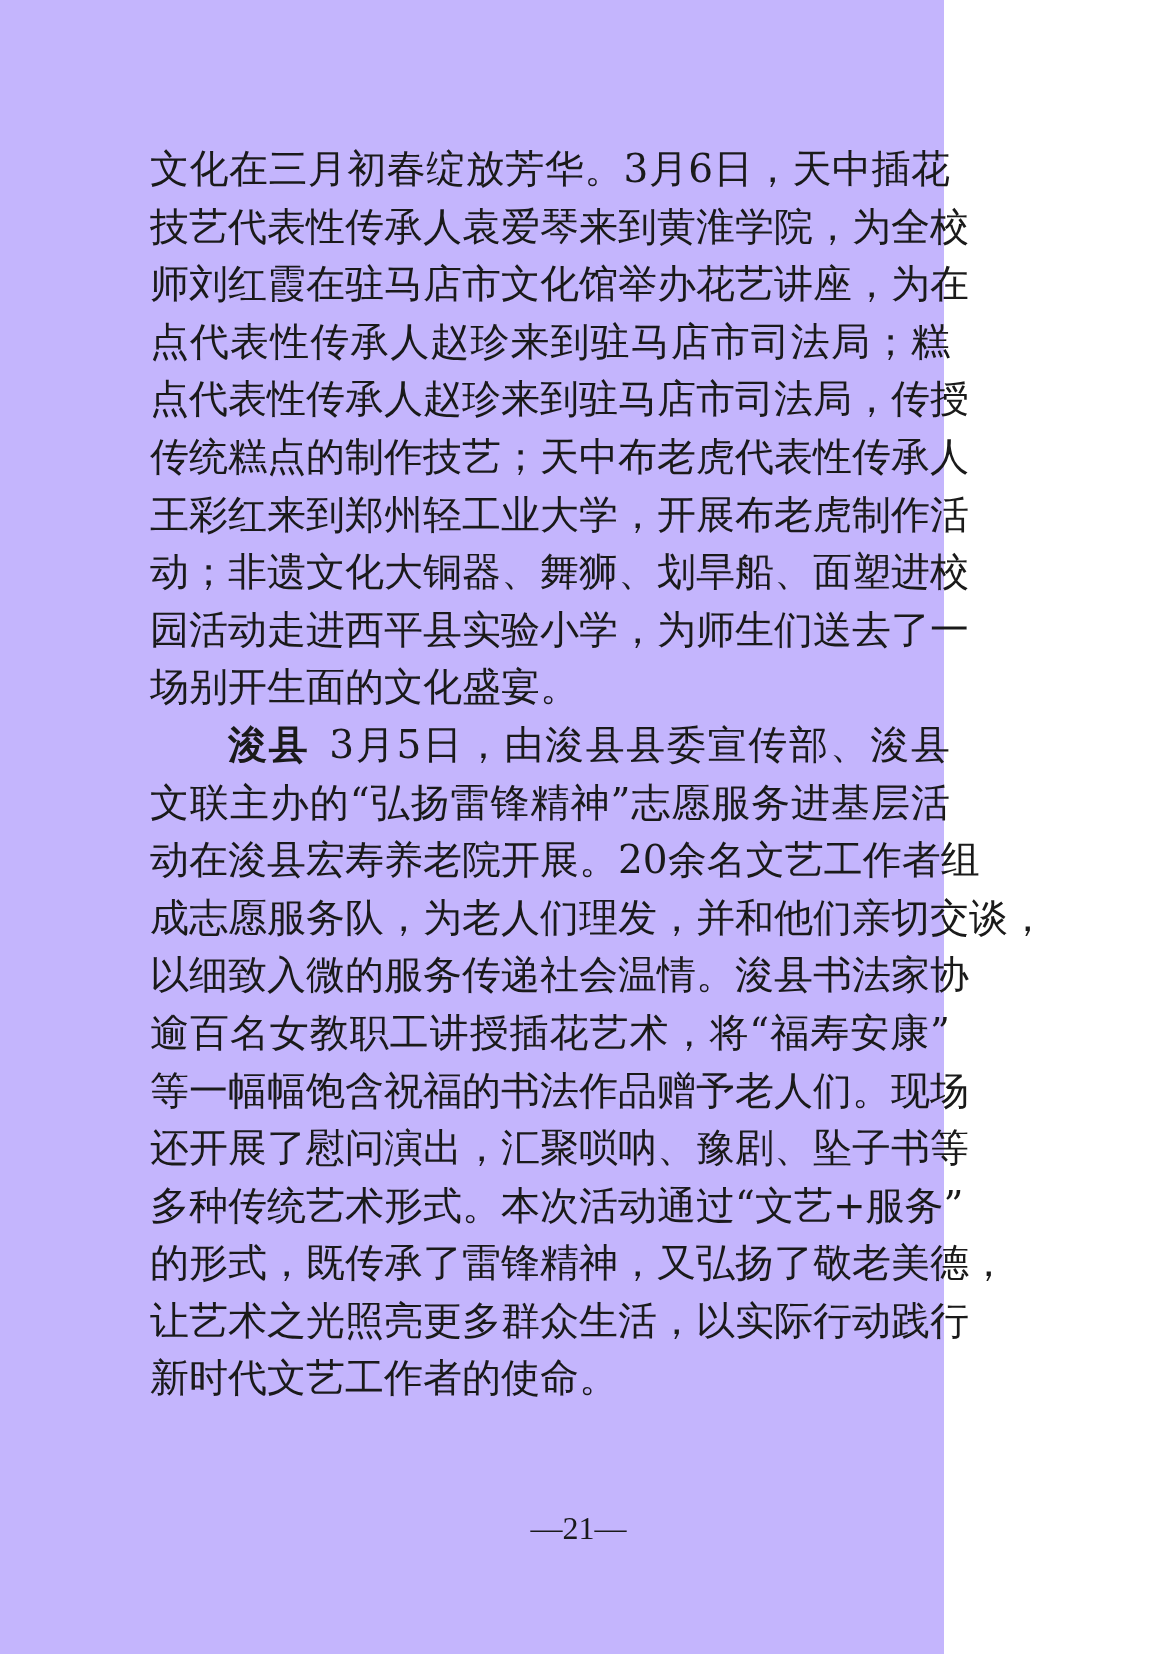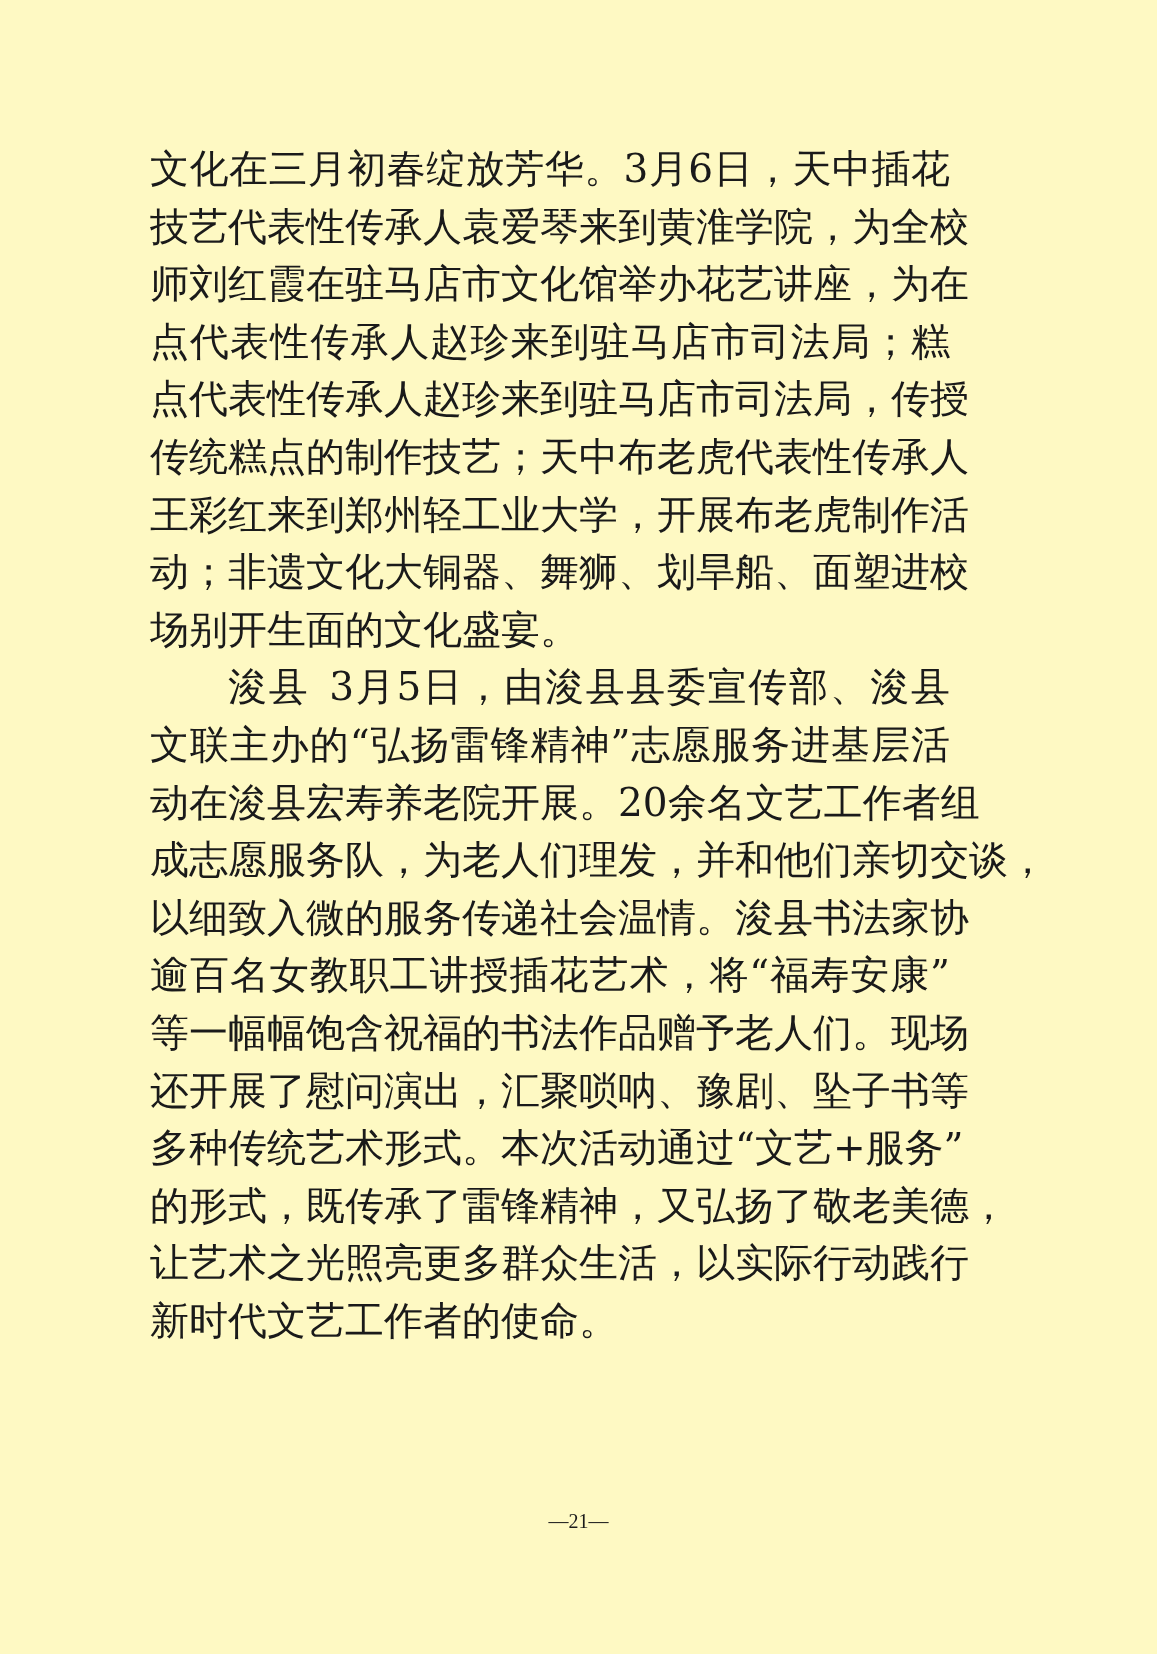--- a/index.html
+++ b/index.html
@@ -1,62 +1,63 @@
 <!DOCTYPE html>
 <html><head>
   <meta charset="utf-8">
   <style>
     html, body { margin: 0; padding: 0; background: #ffffff; }
     body { width: 1157px; height: 1654px; position: relative; overflow: hidden; }
-    .page { position: absolute; left: 0; top: 0; width: 1157px; height: 1654px; background: #fef9c3; }
+    .page { position: absolute; left: 0; top: 0; width: 944px; height: 1654px; background: #c4b5fd; }
     .body-text {
       position: absolute;
       left: 150px;
       top: 140px;
       width: 800px;
       font-family: "DejaVu Serif", "Liberation Serif", serif;
       font-size: 39px;
       color: #1a1a1a;
     }
     .line {
       height: 57.6px;
       line-height: 57.6px;
       white-space: nowrap;
       text-align: justify;
       text-align-last: justify;
       letter-spacing: 0px;
     }
     .line.last { text-align-last: left; }
     .line.indent { padding-left: 78px; }
-    .lead { font-weight: normal; margin-right: 20px; }
+    .lead { font-weight: bold; margin-right: 20px; }
     .page-number {
       position: absolute;
       left: 0;
       width: 1157px;
       top: 1510px;
       text-align: center;
       font-family: "Liberation Serif", "DejaVu Serif", serif;
-      font-size: 20px;
+      font-size: 32px;
       color: #1a1a1a;
     }
   </style>
 </head>
 <body>
 
 <div class="page">
   <div class="body-text">
 
     <div class="line">文化在三月初春绽放芳华。3月6日，天中插花</div>
     <div class="line">技艺代表性传承人袁爱琴来到黄淮学院，为全校</div>
     <div class="line">师刘红霞在驻马店市文化馆举办花艺讲座，为在</div>
     <div class="line">点代表性传承人赵珍来到驻马店市司法局；糕</div>
     <div class="line">点代表性传承人赵珍来到驻马店市司法局，传授</div>
     <div class="line">传统糕点的制作技艺；天中布老虎代表性传承人</div>
     <div class="line">王彩红来到郑州轻工业大学，开展布老虎制作活</div>
     <div class="line">动；非遗文化大铜器、舞狮、划旱船、面塑进校</div>
+    <div class="line">园活动走进西平县实验小学，为师生们送去了一</div>
     <div class="line last">场别开生面的文化盛宴。</div>
 
     <div class="line indent">
       <span class="lead">浚县</span><span>3月5日，由浚县县委宣传部、浚县</span>
     </div>
     <div class="line">文联主办的“弘扬雷锋精神”志愿服务进基层活</div>
     <div class="line">动在浚县宏寿养老院开展。20余名文艺工作者组</div>
     <div class="line">成志愿服务队，为老人们理发，并和他们亲切交谈，</div>
     <div class="line">以细致入微的服务传递社会温情。浚县书法家协</div>
     <div class="line">逾百名女教职工讲授插花艺术，将“福寿安康”</div>

